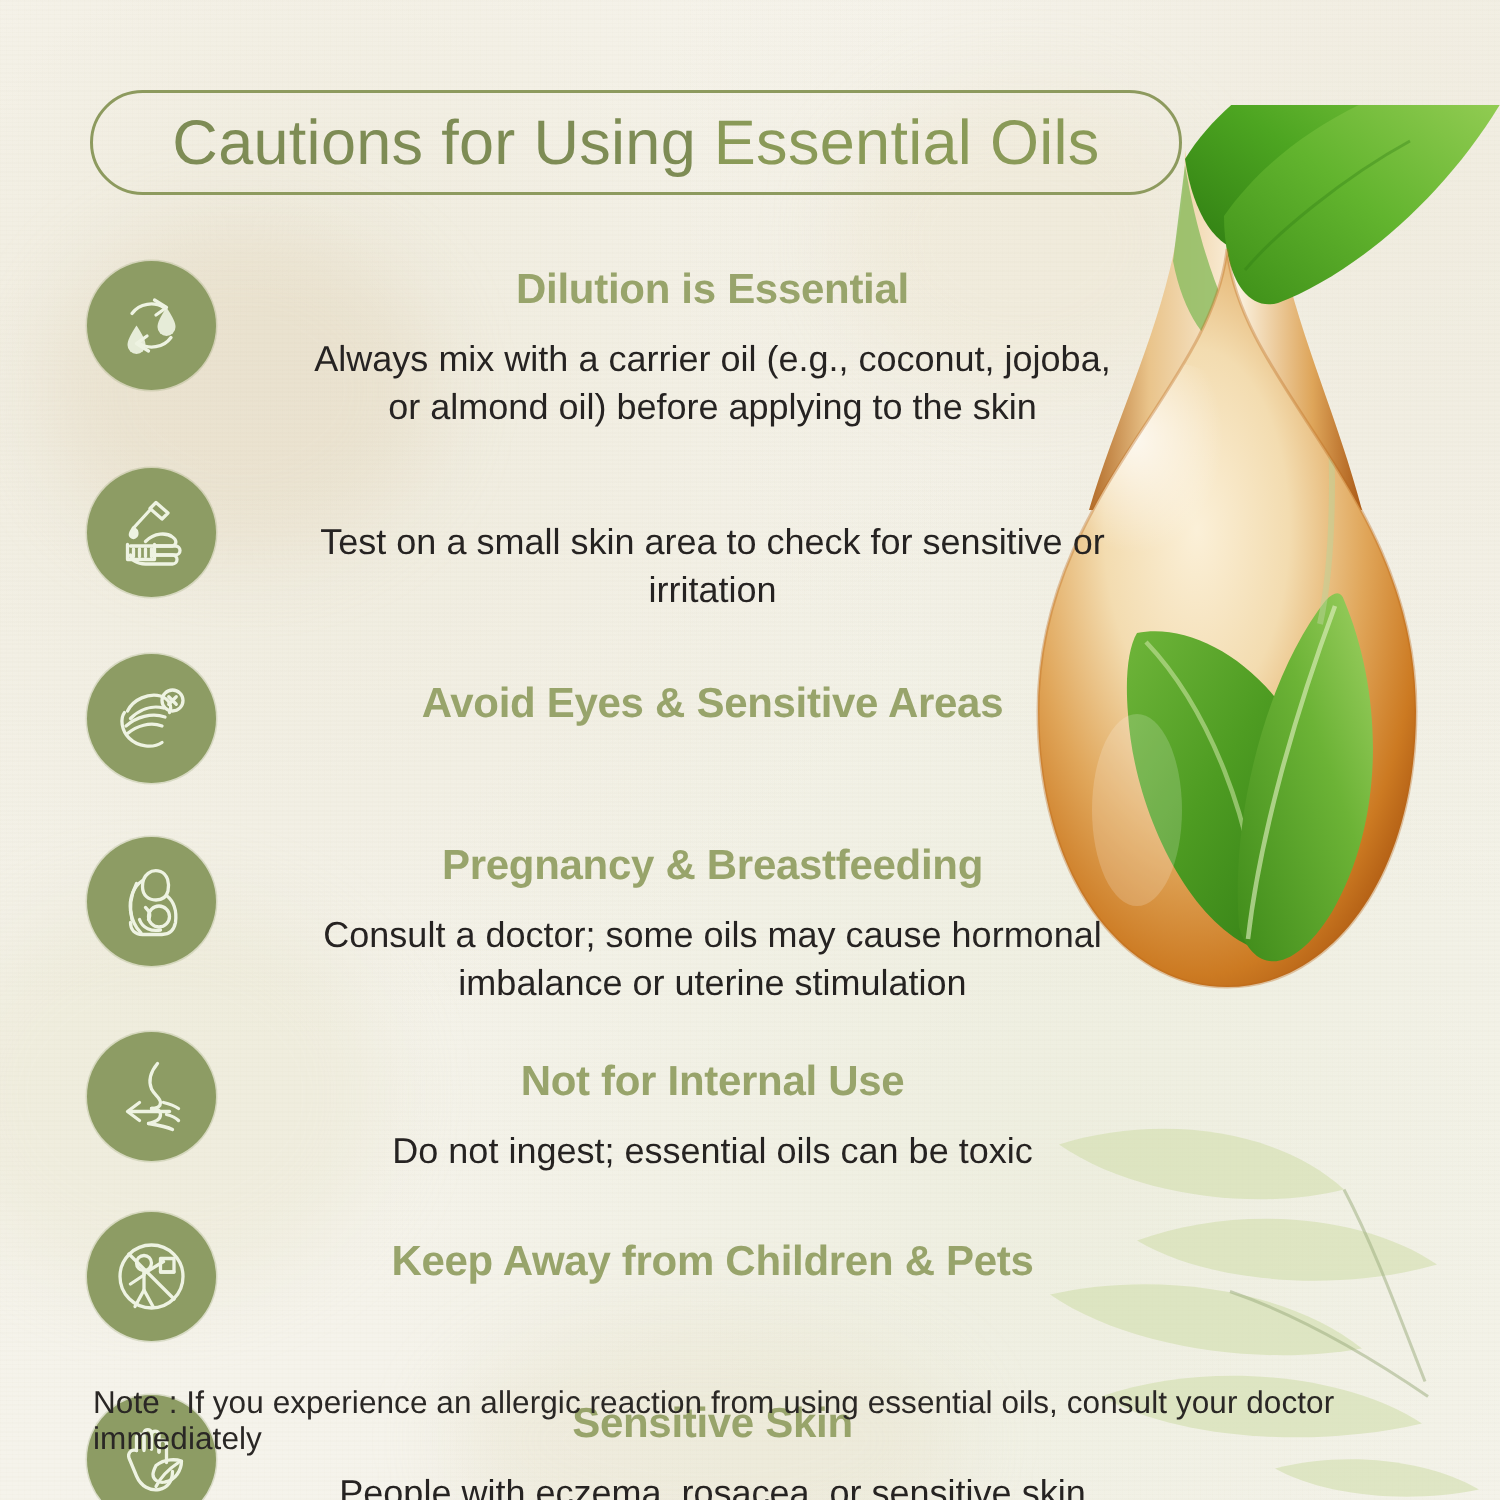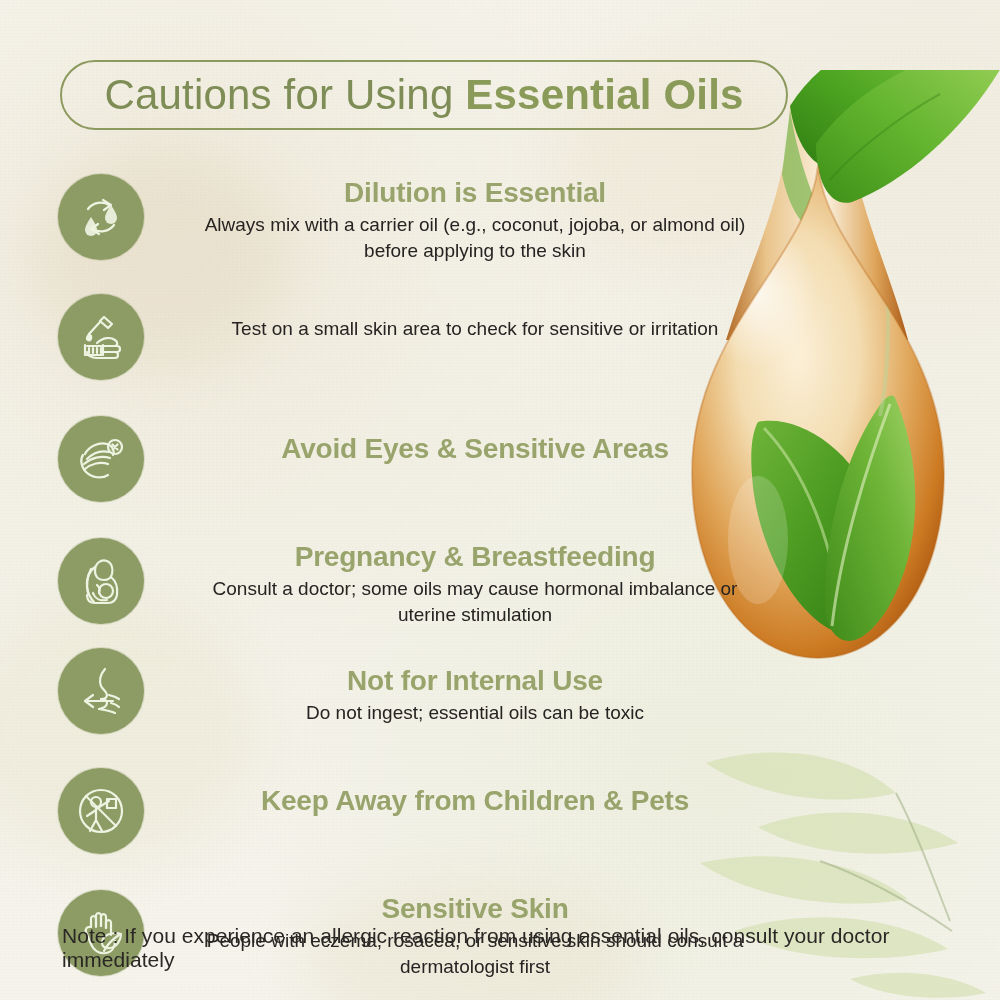--- a/index.html
+++ b/index.html
@@ -56,21 +56,21 @@
     box-sizing: border-box;
   }
   #title-text {
     font-size: 42px;
     color: #7e8c55;
     letter-spacing: .2px;
     white-space: nowrap;
     font-weight: 400;
   }
   #title-text .bold {
-    font-weight: 700;
+    font-weight: 400;
     color: #8a9a58;
   }
 
   
   #list {
     position: absolute;
     left: 58px;
     top: 174px;
     width: 700px;
   }
@@ -101,23 +101,23 @@
   .h {
     color: #98a46b;
     font-size: 28px;
     font-weight: 700;
     line-height: 1.08;
     margin: 0 0 3px 0;
     letter-spacing: -.2px;
   }
   .p {
     color: #262322;
-    font-size: 19px;
+    font-size: 24px;
     line-height: 1.33;
-    margin: 4px;
+    margin: 16px;
     max-width: 560px;
   }
 
   
   #i0 { margin-bottom: 24px; }
   #i1 { margin-bottom: 26px; }
   #i2 { margin-bottom: 26px; }
   #i3 { margin-bottom: 24px; }
   #i4 { margin-bottom: 14px; }
   #i5 { margin-bottom: 26px; }

